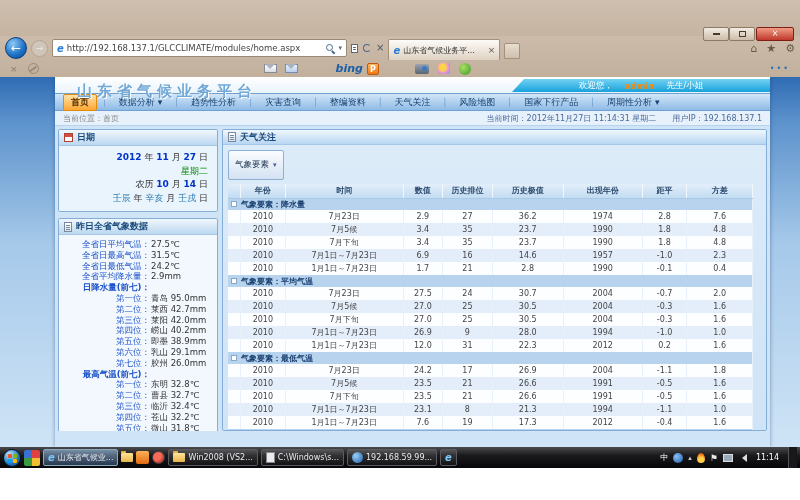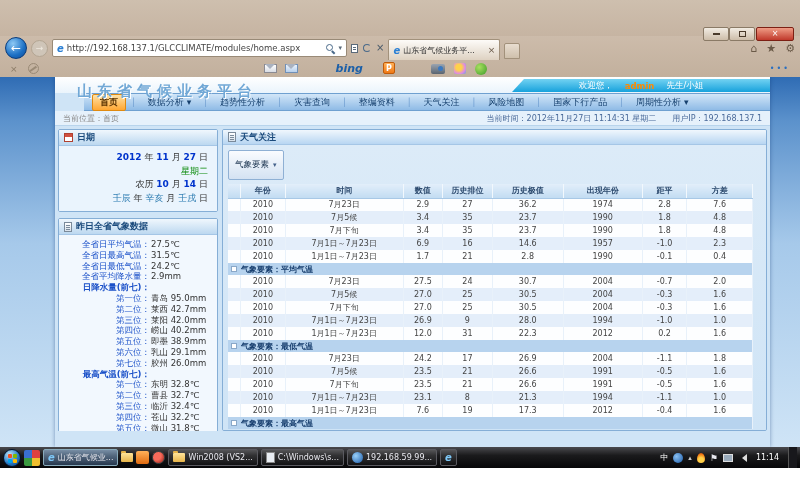--- a/index.html
+++ b/index.html
@@ -36,39 +36,39 @@
 .newtab{width:16px;height:16px;margin-top:5px;background:linear-gradient(#e8ddd0,#cfc0ac);border:1px solid #a2917b;border-radius:2px 2px 0 0;}
 .top-right-icons{margin-left:auto;display:flex;align-items:center;gap:9px;color:#6a5a48;font-size:11px;}
 .cmd-row{position:absolute;top:60px;left:0;width:800px;height:17px;display:flex;align-items:center;padding:0 10px;gap:10px;font-size:9px;color:#7a6a58;}
 .cmd-close{font-size:9px;color:#8a7a66;}
 .slash-ico{width:11px;height:11px;border:1.5px solid #9a8a76;border-radius:50%;position:relative;}
 .slash-ico::after{content:"";position:absolute;left:0;top:3.5px;width:8px;height:1.5px;background:#9a8a76;transform:rotate(-35deg);}
 .cmd-center{display:flex;align-items:center;gap:8px;margin-left:215px;}
 .mail-ico{width:13px;height:9px;border:1px solid #8a8a92;background:linear-gradient(#fff,#d8dce4);position:relative;}
 .mail-ico::after{content:"";position:absolute;left:0;top:-1px;width:0;height:0;border:5.5px solid transparent;border-top:5px solid #aab2c0;}
 .mail-ico.blue{background:linear-gradient(#eaf2fc,#b8d0ec);border-color:#7090b8;}
-.bing-wrap{display:flex;gap:20px;margin-left:28px;}
+.bing-wrap{display:flex;align-items:center;gap:4px;margin-left:28px;}
 .bing-text{color:#1b5fa8;font-weight:bold;font-style:italic;font-size:11px;}
 .tile{width:12px;height:12px;border-radius:2px;flex:none;}
 .tile-orange{background:linear-gradient(#ffb25a,#f07814);border:1px solid #c05a08;color:#fff;font-size:8px;text-align:center;line-height:11px;font-weight:bold;}
 .addon-icons{display:flex;align-items:center;gap:9px;margin-left:26px;}
 .cam-ico{width:14px;height:10px;background:linear-gradient(#9aa4b0,#5a6470);border-radius:2px;position:relative;}
 .cam-ico::after{content:"";position:absolute;right:2px;top:2px;width:5px;height:5px;border-radius:50%;background:#3a78c0;}
 .spark-ico{width:12px;height:11px;background:radial-gradient(circle at 40% 40%,#ffd24a 30%,#e08be0 65%,#6aa0e0);border-radius:2px;}
 .msn-ico{width:12px;height:12px;border-radius:50%;background:radial-gradient(circle at 35% 35%,#a8e060,#3c9a28);}
 .cmd-dots{margin-left:auto;color:#2a6fc0;font-size:8px;letter-spacing:2px;}
 
 
 .page{position:absolute;left:0;top:77px;width:800px;height:370px;background:linear-gradient(180deg,#2f6cb4 0%,#5c92cc 12%,#a6c9ea 45%,#cfe4f6 100%);overflow:hidden;}
 .card{position:absolute;left:55px;top:0;width:715px;height:370px;background:#cfe4f6;box-shadow:0 0 4px rgba(10,50,110,.45);}
 .site-header{position:relative;height:16px;background:linear-gradient(#ffffff,#eaf4fc);}
 .site-title{position:absolute;left:22px;top:5px;font-size:15px;font-weight:bold;color:#71a8d6;letter-spacing:5px;text-shadow:1px 1px 0 #fff;}
 .welcome-band{position:absolute;right:0;bottom:1px;width:258px;height:13px;background:linear-gradient(#72d2f2,#17a2dc);clip-path:polygon(12px 0,100% 0,100% 100%,0 100%);display:flex;align-items:center;justify-content:center;font-size:8.5px;color:#fff;}
 .welcome-user{color:#ff8a00;font-weight:bold;margin:0 12px;}
-.nav-bar{height:18px;background:linear-gradient(#d2e6f8,#8fbbe6);border-top:1px solid #6fa0d0;border-bottom:1px solid #6fa0d0;display:flex;align-items:center;padding-left:8px;gap:5px;font-size:9px;color:#16406e;margin-left:29px;}
+.nav-bar{height:18px;background:linear-gradient(#d2e6f8,#8fbbe6);border-top:1px solid #6fa0d0;border-bottom:1px solid #6fa0d0;display:flex;align-items:center;padding-left:8px;gap:5px;font-size:9px;color:#16406e;}
 .nav-item{padding:1px 7px;white-space:nowrap;cursor:pointer;}
 .nav-item.active{background:linear-gradient(#ffe2a6,#ffa733);border:1px solid #e08a10;border-radius:2px;color:#5a3200;font-weight:bold;}
 .nav-sep{color:#6a9ace;font-size:8px;}
 .crumb-row{height:15px;background:#e6f1fb;border-bottom:1px solid #b8d4ec;display:flex;align-items:center;padding:0 8px;font-size:8px;color:#888;}
 .crumb-right{margin-left:auto;display:flex;gap:16px;color:#4a6a9a;}
 .content{display:flex;height:308px;padding:3px;gap:4px;overflow:hidden;}
 
 
 .sidebar{flex:none;width:160px;display:flex;flex-direction:column;gap:6px;overflow:hidden;}
 .panel{border:1px solid #85aed6;border-radius:2px;background:#fff;overflow:hidden;flex:none;}
@@ -353,20 +353,23 @@
                       <th></th>
                       <th>年份</th>
                       <th>时间</th>
                       <th>数值</th>
                       <th>历史排位</th>
                       <th>历史极值</th>
                       <th>出现年份</th>
                       <th>距平</th>
                       <th>方差</th>
                     </tr>
+                    <tr class="grp">
+                      <td colspan="9"><span class="cbx"></span>气象要素：降水量</td>
+                    </tr>
                     <tr class="dr odd">
                       <td></td>
                       <td>2010</td>
                       <td>7月23日</td>
                       <td>2.9</td>
                       <td>27</td>
                       <td>36.2</td>
                       <td>1974</td>
                       <td>2.8</td>
                       <td>7.6</td>

